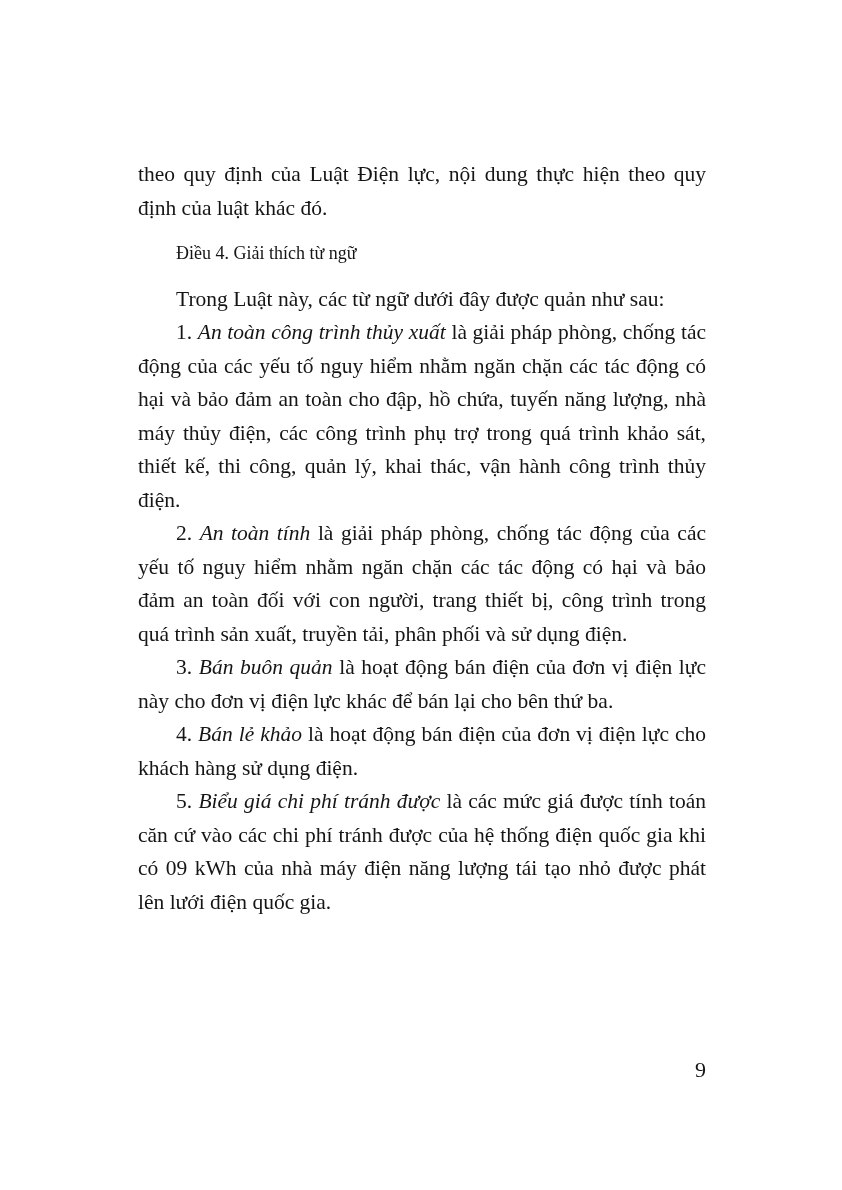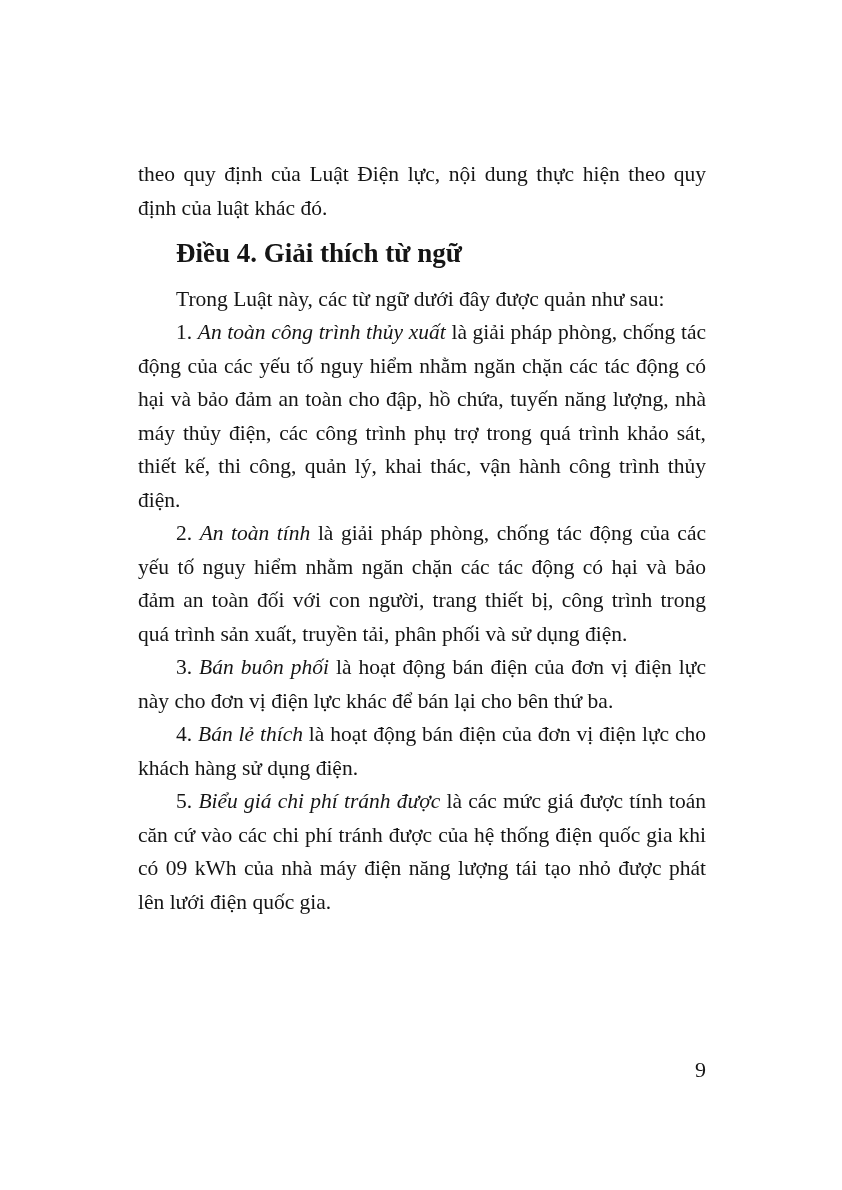--- a/index.html
+++ b/index.html
@@ -23,23 +23,23 @@
   .para {
     margin: 0;
     text-align: justify;
     text-indent: 38px;
   }
   .para.no-indent {
     text-indent: 0;
   }
   .heading {
     margin: 12px 0 12px 0;
-    font-size: 27px;
+    font-size: 18px;
     line-height: 33.5px;
-    font-weight: bold;
+    font-weight: normal;
     text-indent: 38px;
   }
   .term {
     font-style: italic;
   }
   .page-number {
     position: absolute;
     right: 136px;
     top: 1056px;
     font-size: 22px;
@@ -55,22 +55,22 @@
   <p class="para no-indent">theo quy định của Luật Điện lực, nội dung thực hiện theo quy định của luật khác đó.</p>
 
   <h2 class="heading">Điều 4. Giải thích từ ngữ</h2>
 
   <p class="para">Trong Luật này, các từ ngữ dưới đây được quản như sau:</p>
 
   <p class="para"><span>1. </span><span class="term">An toàn công trình thủy xuất</span><span> là giải pháp phòng, chống tác động của các yếu tố nguy hiểm nhằm ngăn chặn các tác động có hại và bảo đảm an toàn cho đập, hồ chứa, tuyến năng lượng, nhà máy thủy điện, các công trình phụ trợ trong quá trình khảo sát, thiết kế, thi công, quản lý, khai thác, vận hành công trình thủy điện.</span></p>
 
   <p class="para"><span>2. </span><span class="term">An toàn tính</span><span> là giải pháp phòng, chống tác động của các yếu tố nguy hiểm nhằm ngăn chặn các tác động có hại và bảo đảm an toàn đối với con người, trang thiết bị, công trình trong quá trình sản xuất, truyền tải, phân phối và sử dụng điện.</span></p>
 
-  <p class="para"><span>3. </span><span class="term">Bán buôn phối</span><span> là hoạt động bán điện của đơn vị điện lực này cho đơn vị điện lực khác để bán lại cho bên thứ ba.</span></p>
+  <p class="para"><span>3. </span><span class="term">Bán buôn quản</span><span> là hoạt động bán điện của đơn vị điện lực này cho đơn vị điện lực khác để bán lại cho bên thứ ba.</span></p>
 
-  <p class="para"><span>4. </span><span class="term">Bán lẻ thích</span><span> là hoạt động bán điện của đơn vị điện lực cho khách hàng sử dụng điện.</span></p>
+  <p class="para"><span>4. </span><span class="term">Bán lẻ khảo</span><span> là hoạt động bán điện của đơn vị điện lực cho khách hàng sử dụng điện.</span></p>
 
   <p class="para"><span>5. </span><span class="term">Biểu giá chi phí tránh được</span><span> là các mức giá được tính toán căn cứ vào các chi phí tránh được của hệ thống điện quốc gia khi có 09 kWh của nhà máy điện năng lượng tái tạo nhỏ được phát lên lưới điện quốc gia.</span></p>
 
 
   <div class="page-number">9</div>
 
 </div>
 
 </body></html>

